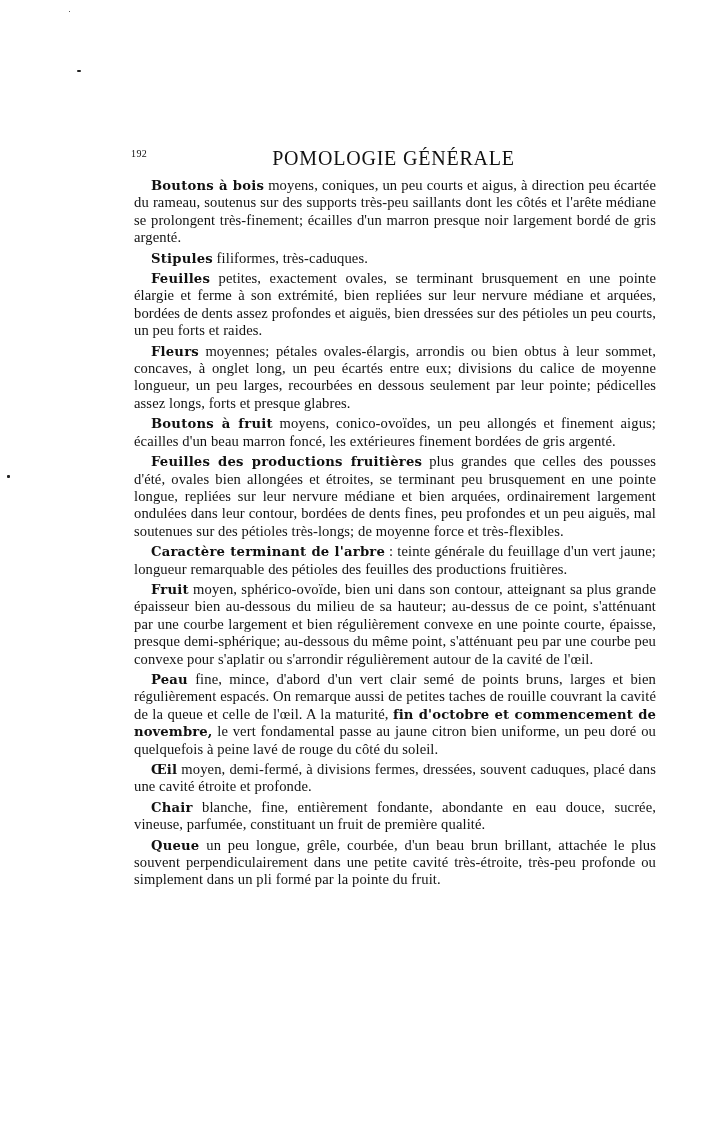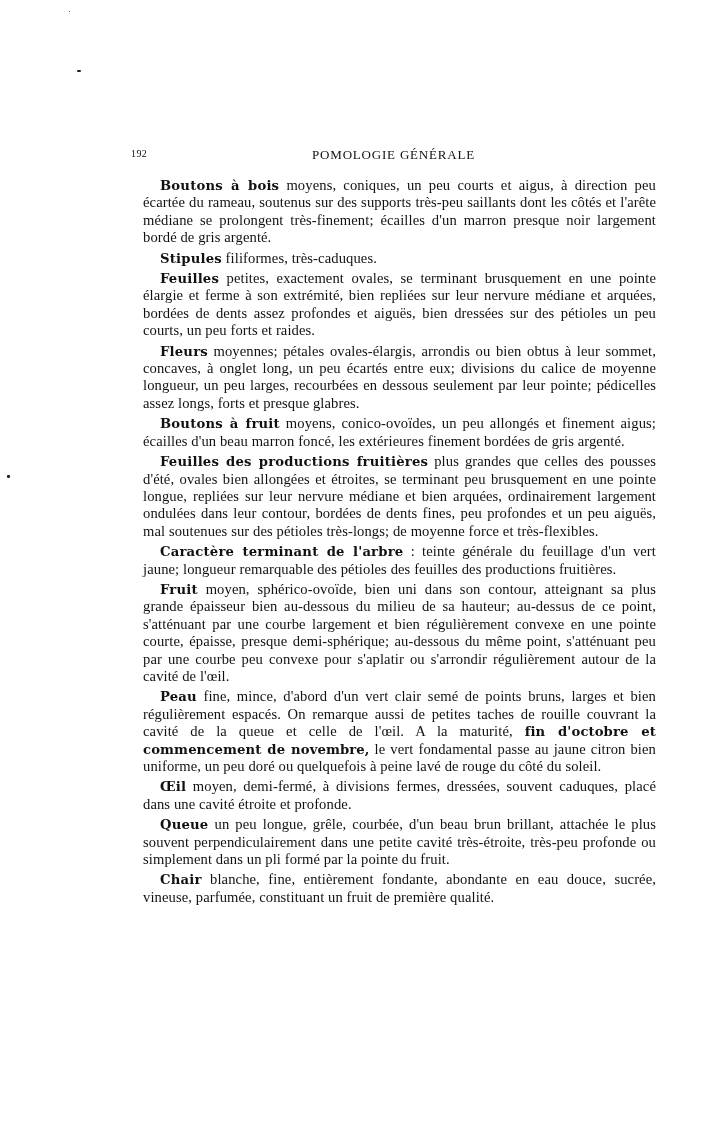--- a/index.html
+++ b/index.html
@@ -33,33 +33,33 @@
       left: 0;
       top: 2px;
       font-size: 10px;
     }
     .running-title {
       position: absolute;
       left: 0;
       right: 0;
       top: 1px;
       text-align: center;
-      font-size: 13px;
+      font-size: 20px;
       letter-spacing: 0.8px;
     }
     .body-text {
       margin-top: 9px;
       font-family: "Liberation Serif", serif;
       font-size: 14.6px;
       line-height: 17.4px;
       text-align: justify;
       letter-spacing: 0.1px;
     }
     .para {
-      margin: 0 0 3px 12px;
+      margin: 0 0 3px 3px;
       text-indent: 17px;
       hyphens: manual;
     }
     .term {
       font-family: "DejaVu Serif", serif;
       font-weight: bold;
       font-size: 13.2px;
       letter-spacing: 0.2px;
     }
     .emph {
@@ -101,17 +101,17 @@
     <p class="para"><span class="term">Feuilles des productions fruitières</span><span> plus grandes que celles des pousses d'été, ovales bien allongées et étroites, se terminant peu brusque­ment en une pointe longue, repliées sur leur nervure médiane et bien arquées, ordinairement largement ondulées dans leur contour, bordées de dents fines, peu profondes et un peu aiguës, mal soutenues sur des pétioles très-longs; de moyenne force et très-flexibles.</span></p>
 
     <p class="para"><span class="term">Caractère terminant de l'arbre</span><span> : teinte générale du feuillage d'un vert jaune; longueur remarquable des pétioles des feuilles des productions fruitières.</span></p>
 
     <p class="para"><span class="term">Fruit</span><span> moyen, sphérico-ovoïde, bien uni dans son contour, atteignant sa plus grande épaisseur bien au-dessous du milieu de sa hauteur; au-dessus de ce point, s'atténuant par une courbe largement et bien régulièrement convexe en une pointe courte, épaisse, presque demi-sphérique; au-dessous du même point, s'atténuant peu par une courbe peu convexe pour s'aplatir ou s'arrondir régulièrement autour de la cavité de l'œil.</span></p>
 
     <p class="para"><span class="term">Peau</span><span> fine, mince, d'abord d'un vert clair semé de points bruns, larges et bien régulièrement espacés. On remarque aussi de petites taches de rouille couvrant la cavité de la queue et celle de l'œil. A la maturité, </span><span class="emph">fin d'octobre et commencement de novembre,</span><span> le vert fondamental passe au jaune citron bien uniforme, un peu doré ou quelquefois à peine lavé de rouge du côté du soleil.</span></p>
 
     <p class="para"><span class="term">Œil</span><span> moyen, demi-fermé, à divisions fermes, dressées, souvent caduques, placé dans une cavité étroite et profonde.</span></p>
 
+    <p class="para"><span class="term">Chair</span><span> blanche, fine, entièrement fondante, abondante en eau douce, sucrée, vineuse, parfumée, constituant un fruit de première qualité.</span></p>
+
     <p class="para"><span class="term">Queue</span><span> un peu longue, grêle, courbée, d'un beau brun brillant, attachée le plus souvent perpendiculairement dans une petite cavité très-étroite, très-peu profonde ou simplement dans un pli formé par la pointe du fruit.</span></p>
-
-    <p class="para"><span class="term">Chair</span><span> blanche, fine, entièrement fondante, abondante en eau douce, sucrée, vineuse, parfumée, constituant un fruit de première qualité.</span></p>
   </div>
 </div>
 
 </body></html>

